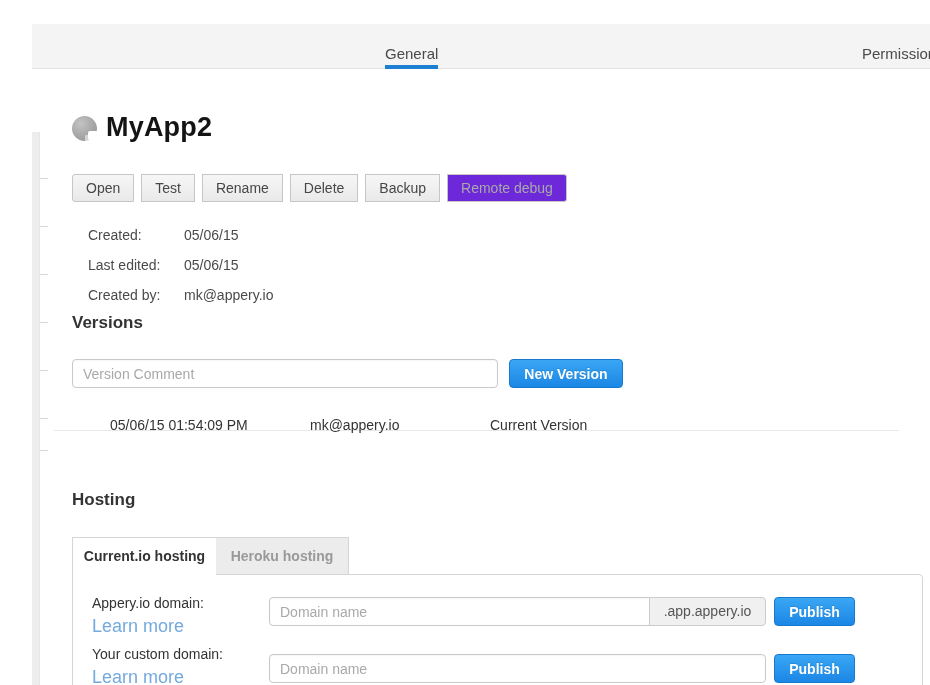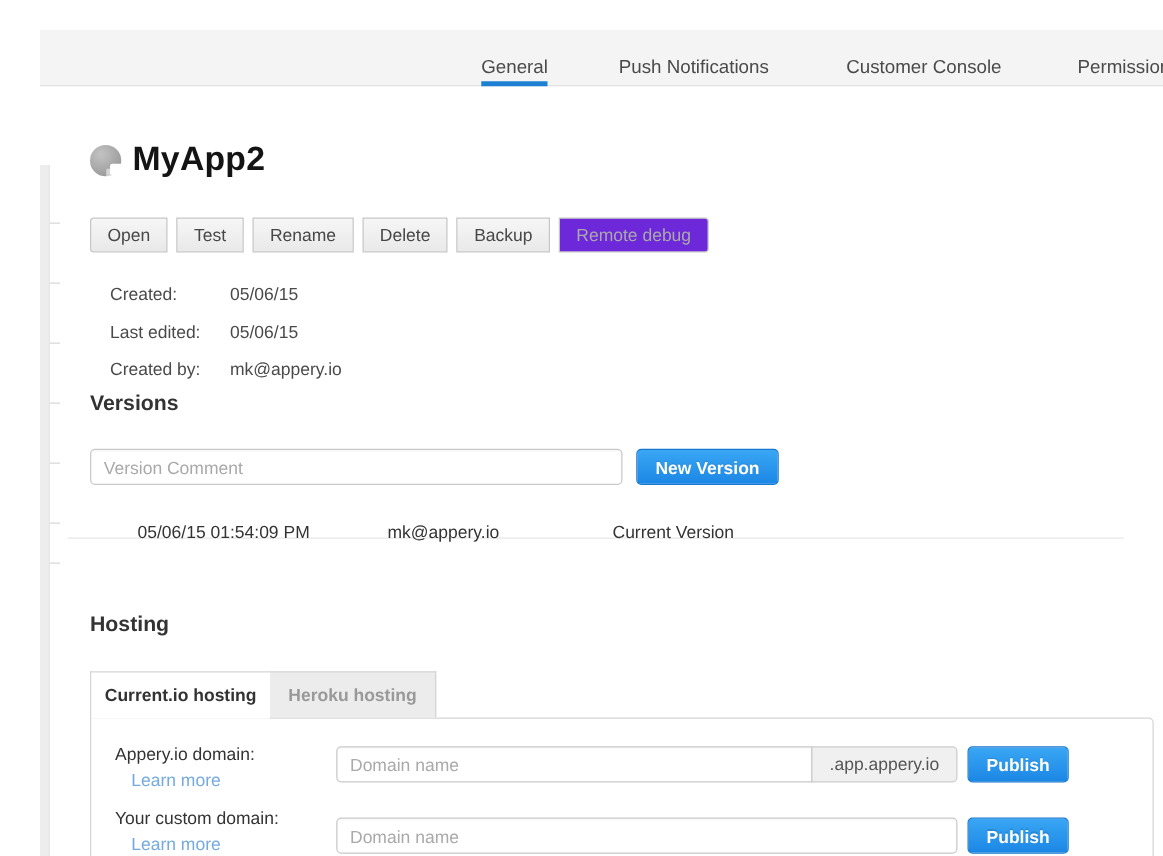--- a/index.html
+++ b/index.html
@@ -96,21 +96,21 @@
   }
   .htab-inactive{
     left:192px;width:133px;height:37px;line-height:36px;background:#ececec;
     border:1px solid #d5d5d5;border-left:none;border-bottom:none;color:#999;z-index:2;font-weight:bold;
   }
   .hpanel{
     position:absolute;left:48px;top:550px;width:851px;height:129px;background:#fff;
     border:1px solid #d5d5d5;border-radius:0 4px 4px 4px;z-index:1;
   }
   .hlabel{position:absolute;left:68px;font-size:14px;color:#333;z-index:3;}
-  .hlink{position:absolute;left:81px;font-size:14px;color:var(--link);cursor:pointer;z-index:3;}
+  .hlink{position:absolute;left:68px;font-size:18px;color:var(--link);cursor:pointer;z-index:3;}
   .dom-input1{position:absolute;left:245px;top:573px;width:381px;border-radius:4px 0 0 4px;z-index:3;}
   .dom-addon{
     position:absolute;left:625px;top:573px;width:117px;height:29px;line-height:27px;
     background:#f0f0f0;border:1px solid #ccc;border-radius:0 4px 4px 0;
     text-align:center;font-size:14px;color:#555;z-index:3;
   }
   .dom-input2{position:absolute;left:245px;top:630px;width:497px;border-radius:4px;z-index:3;}
   .pub1{position:absolute;left:750px;top:573px;width:81px;height:29px;z-index:3;}
   .pub2{position:absolute;left:750px;top:630px;width:81px;height:29px;z-index:3;}
 </style>
@@ -127,26 +127,20 @@
     <div class="edge-line" style="top:278px"></div>
     <div class="edge-line" style="top:310px"></div>
   </div>
 </div>
 
 <div class="topbar">
   <div class="top-tab" style="left:337px">
     <span>General</span>
     <div class="ul"></div>
   </div>
-  <div class="top-tab" style="left:447px">
-    <span>Push Notifications</span>
-  </div>
-  <div class="top-tab" style="left:629px">
-    <span>Customer Console</span>
-  </div>
   <div class="top-tab" style="left:814px">
     <span>Permissions</span>
   </div>
 </div>
 
 <div class="app-icon">
   <div class="g2"></div>
   <div class="g1"></div>
 </div>
 <div class="app-title">MyApp2</div>

